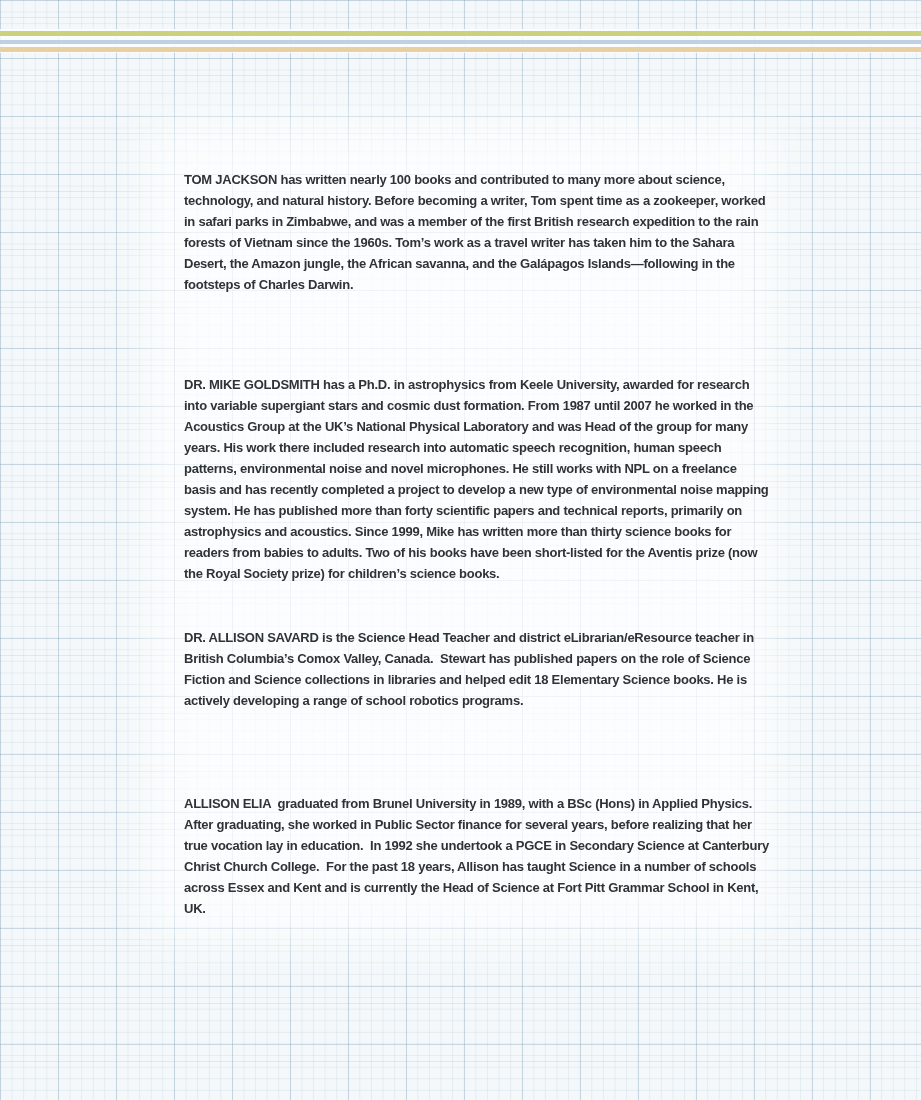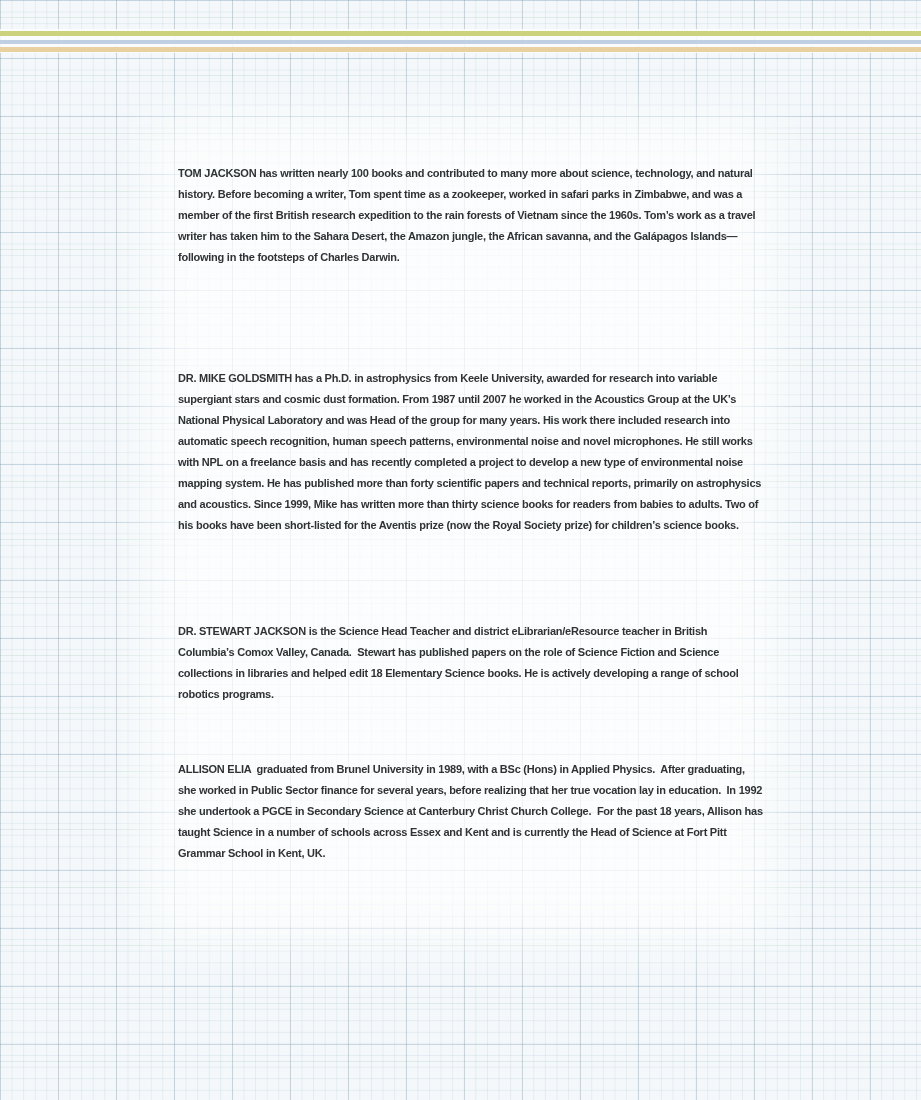--- a/index.html
+++ b/index.html
@@ -55,47 +55,47 @@
     width: 628px;
     height: 822px;
     background: rgba(255,255,255,0.72);
     filter: blur(28px);
   }
 
   .bio {
     position: absolute;
     left: 174px;
     width: 586px;
-    margin: 4px;
-    font-size: 11px;
+    margin: 10px;
+    font-size: 13px;
     font-weight: 700;
     line-height: 21px;
     letter-spacing: -0.25px;
     color: #2f3336;
     white-space: pre-wrap;
   }
   .bio-1 { top: 159px; }
   .bio-2 { top: 364px; }
   .bio-3 { top: 617px; }
-  .bio-4 { top: 755px; }
+  .bio-4 { top: 783px; }
 </style>
 </head>
 <body>
 
 <div class="page">
 
   <div class="stripes">
     <div class="stripe yellow" style="background-color: rgb(204, 209, 124);"></div>
     <div class="stripe blue" style="background-color: rgb(191, 208, 226);"></div>
     <div class="stripe tan" style="background-color: rgb(233, 208, 160);"></div>
   </div>
 
   <div class="text-highlight-panel"></div>
 
   <p class="bio bio-1"><span>TOM JACKSON</span><span> has written nearly 100 books and contributed to many more about science, technology, and natural history. Before becoming a writer, Tom spent time as a zookeeper, worked in safari parks in Zimbabwe, and was a member of the first British research expedition to the rain forests of Vietnam since the 1960s. Tom’s work as a travel writer has taken him to the Sahara Desert, the Amazon jungle, the African savanna, and the Galápagos Islands—following in the footsteps of Charles Darwin.</span></p>
 
   <p class="bio bio-2"><span>DR. MIKE GOLDSMITH</span><span> has a Ph.D. in astrophysics from Keele University, awarded for research into variable supergiant stars and cosmic dust formation. From 1987 until 2007 he worked in the Acoustics Group at the UK’s National Physical Laboratory and was Head of the group for many years. His work there included research into automatic speech recognition, human speech patterns, environmental noise and novel microphones. He still works with NPL on a freelance basis and has recently completed a project to develop a new type of environmental noise mapping system. He has published more than forty scientific papers and technical reports, primarily on astrophysics and acoustics. Since 1999, Mike has written more than thirty science books for readers from babies to adults. Two of his books have been short-listed for the Aventis prize (now the Royal Society prize) for children’s science books.</span></p>
 
-  <p class="bio bio-3"><span>DR. STEWART JACKSON</span><span> is the Science Head Teacher and district eLibrarian/eResource teacher in British Columbia’s Comox Valley, Canada.  Stewart has published papers on the role of Science Fiction and Science collections in libraries and helped edit 18 Elementary Science books. He is actively developing a range of school robotics programs.</span></p>
+  <p class="bio bio-3"><span>DR. ALLISON SAVARD</span><span> is the Science Head Teacher and district eLibrarian/eResource teacher in British Columbia’s Comox Valley, Canada.  Stewart has published papers on the role of Science Fiction and Science collections in libraries and helped edit 18 Elementary Science books. He is actively developing a range of school robotics programs.</span></p>
 
   <p class="bio bio-4"><span>ALLISON ELIA</span><span>  graduated from Brunel University in 1989, with a BSc (Hons) in Applied Physics.  After graduating, she worked in Public Sector finance for several years, before realizing that her true vocation lay in education.  In 1992 she undertook a PGCE in Secondary Science at Canterbury Christ Church College.  For the past 18 years, Allison has taught Science in a number of schools across Essex and Kent and is currently the Head of Science at Fort Pitt Grammar School in Kent, UK.</span></p>
 
 </div>
 
 </body></html>

